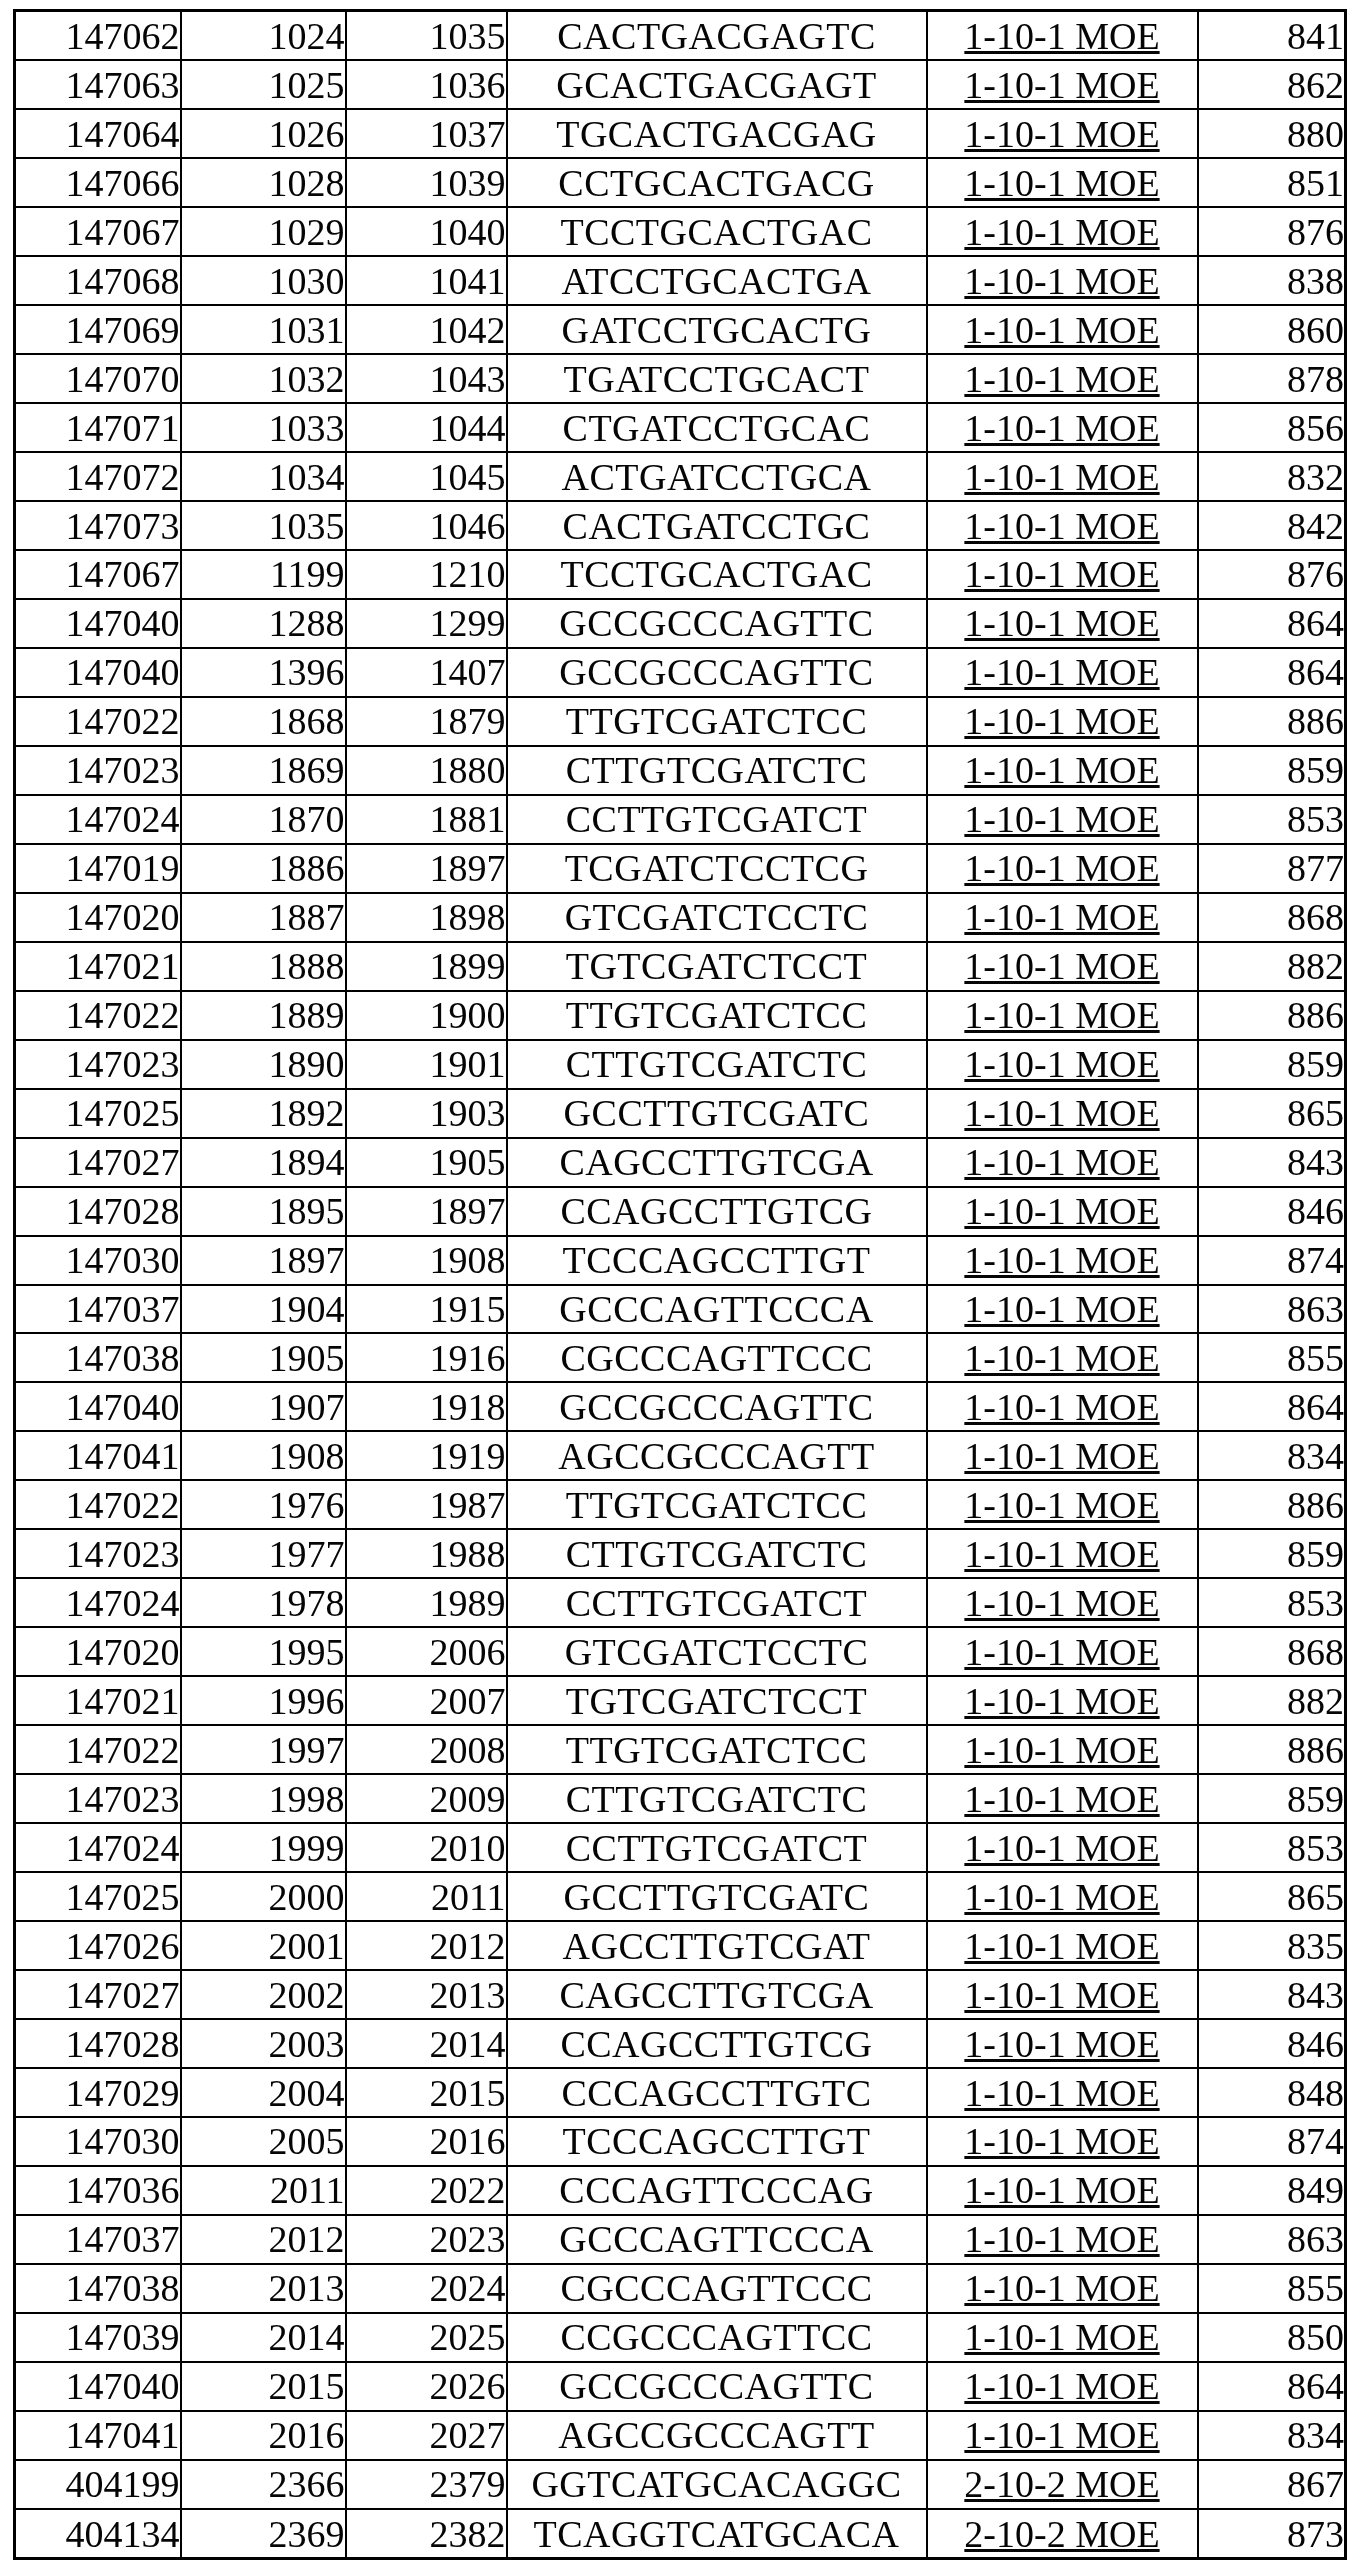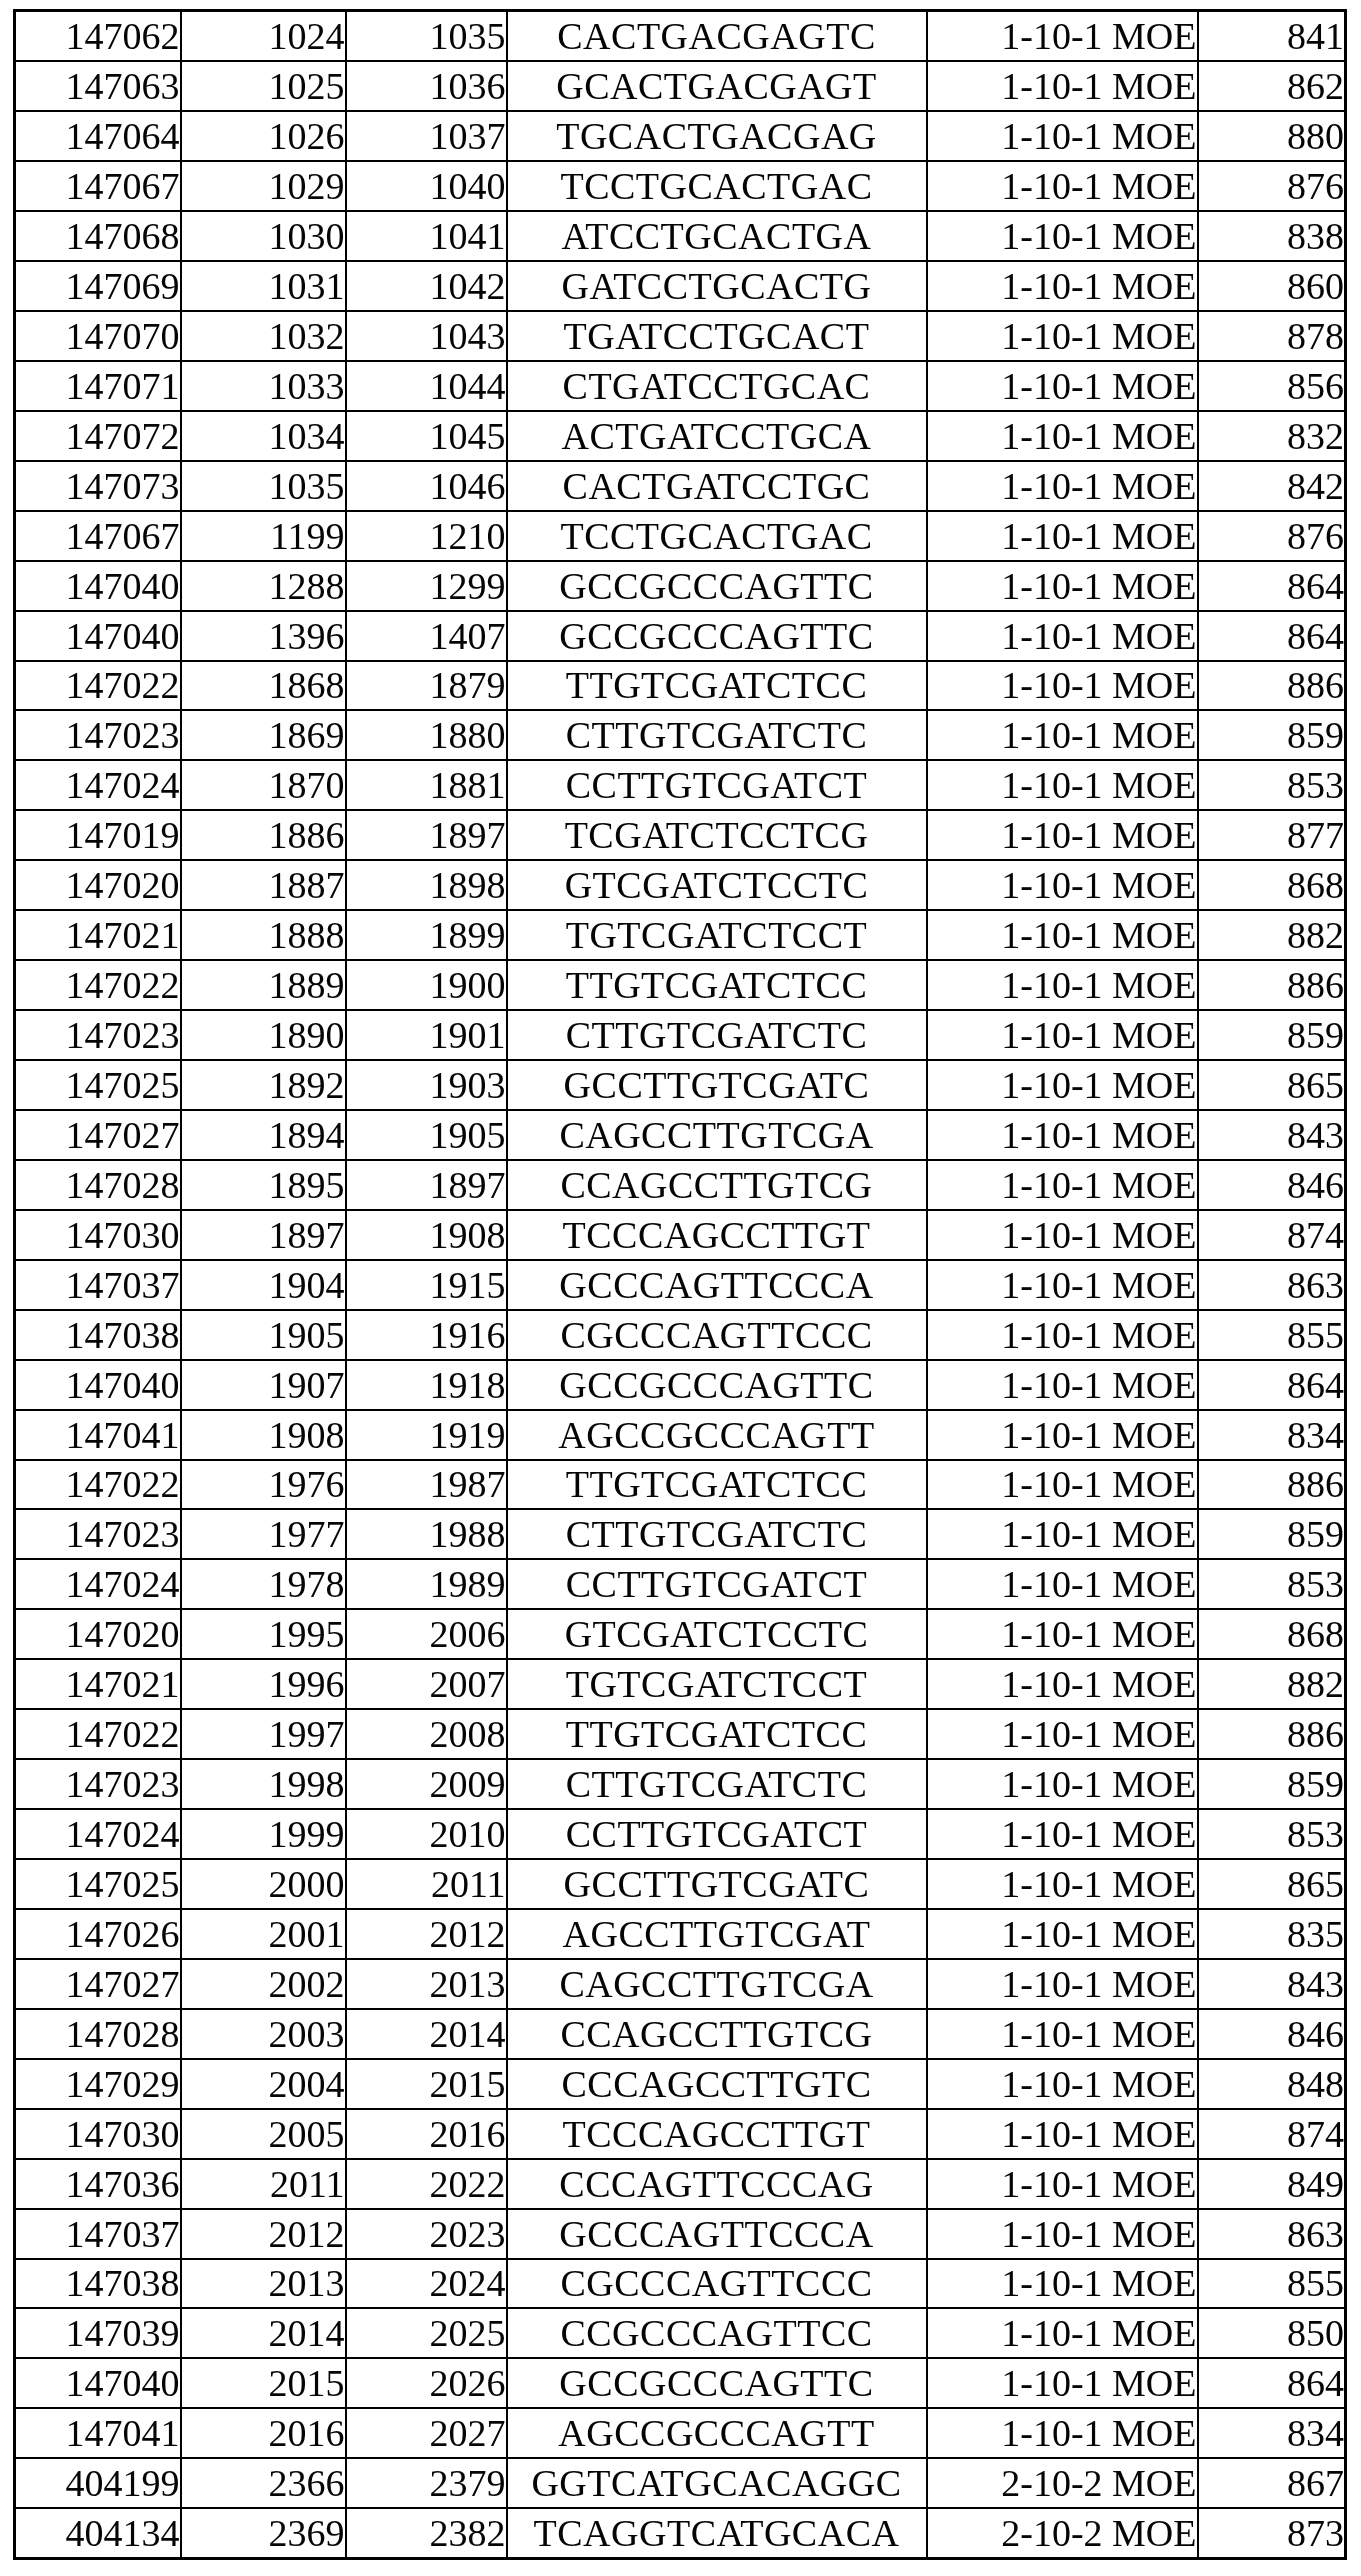--- a/index.html
+++ b/index.html
@@ -37,22 +37,23 @@
   td.num {
     text-align: right;
     padding-right: 15px;
   }
   td.seq {
     text-align: center;
     padding-left: 17.6px;
     letter-spacing: 0.5px;
   }
   td.chem {
-    text-align: right;
+    text-align: center;
     padding-left: 17.6px;
+    text-decoration: underline;
   }
 </style>
 </head>
 <body>
 
 <div class="page">
   <table class="oligo-table">
     <colgroup>
       <col style="width:166px">
       <col style="width:165px">
@@ -80,20 +81,28 @@
     </tr>
         <tr>
       <td class="num">147064</td>
       <td class="num">1026</td>
       <td class="num">1037</td>
       <td class="seq">TGCACTGACGAG</td>
       <td class="chem">1-10-1 MOE</td>
       <td class="num">880</td>
     </tr>
         <tr>
+      <td class="num">147066</td>
+      <td class="num">1028</td>
+      <td class="num">1039</td>
+      <td class="seq">CCTGCACTGACG</td>
+      <td class="chem">1-10-1 MOE</td>
+      <td class="num">851</td>
+    </tr>
+        <tr>
       <td class="num">147067</td>
       <td class="num">1029</td>
       <td class="num">1040</td>
       <td class="seq">TCCTGCACTGAC</td>
       <td class="chem">1-10-1 MOE</td>
       <td class="num">876</td>
     </tr>
         <tr>
       <td class="num">147068</td>
       <td class="num">1030</td>

